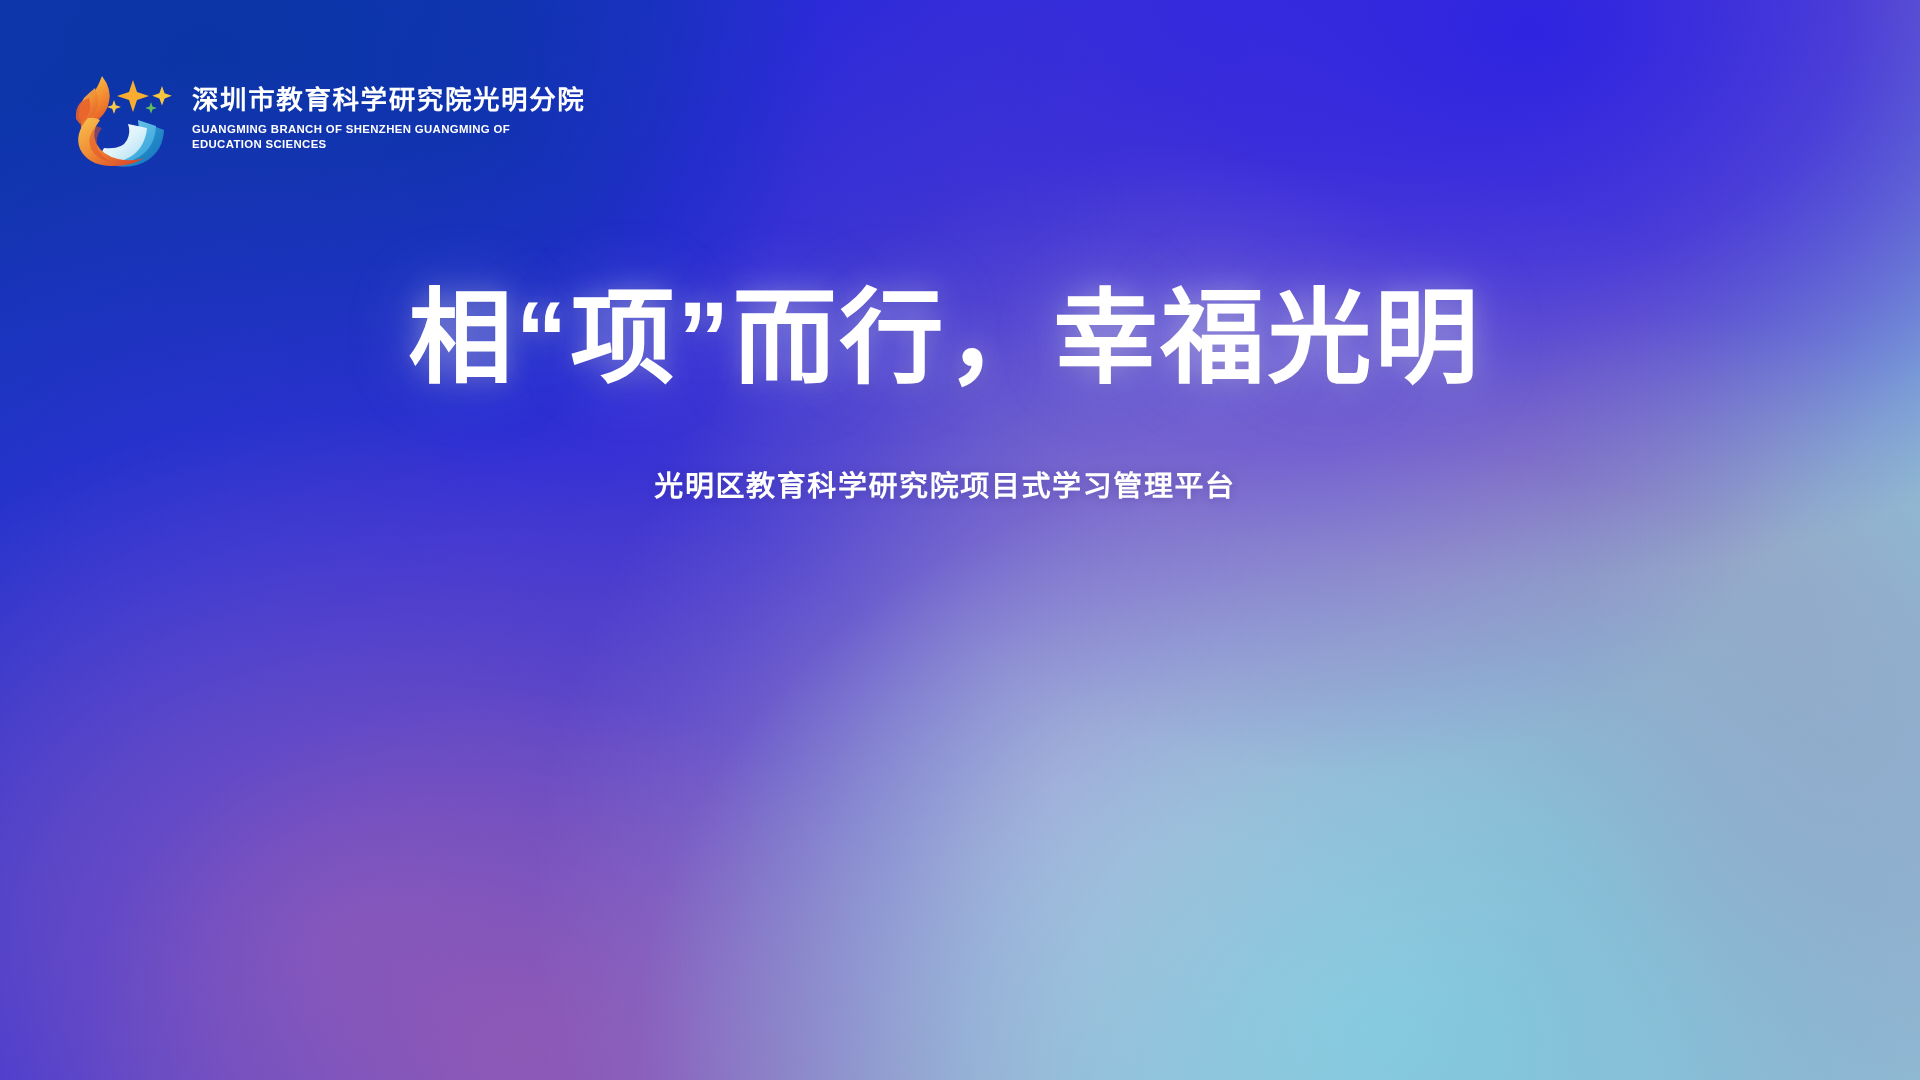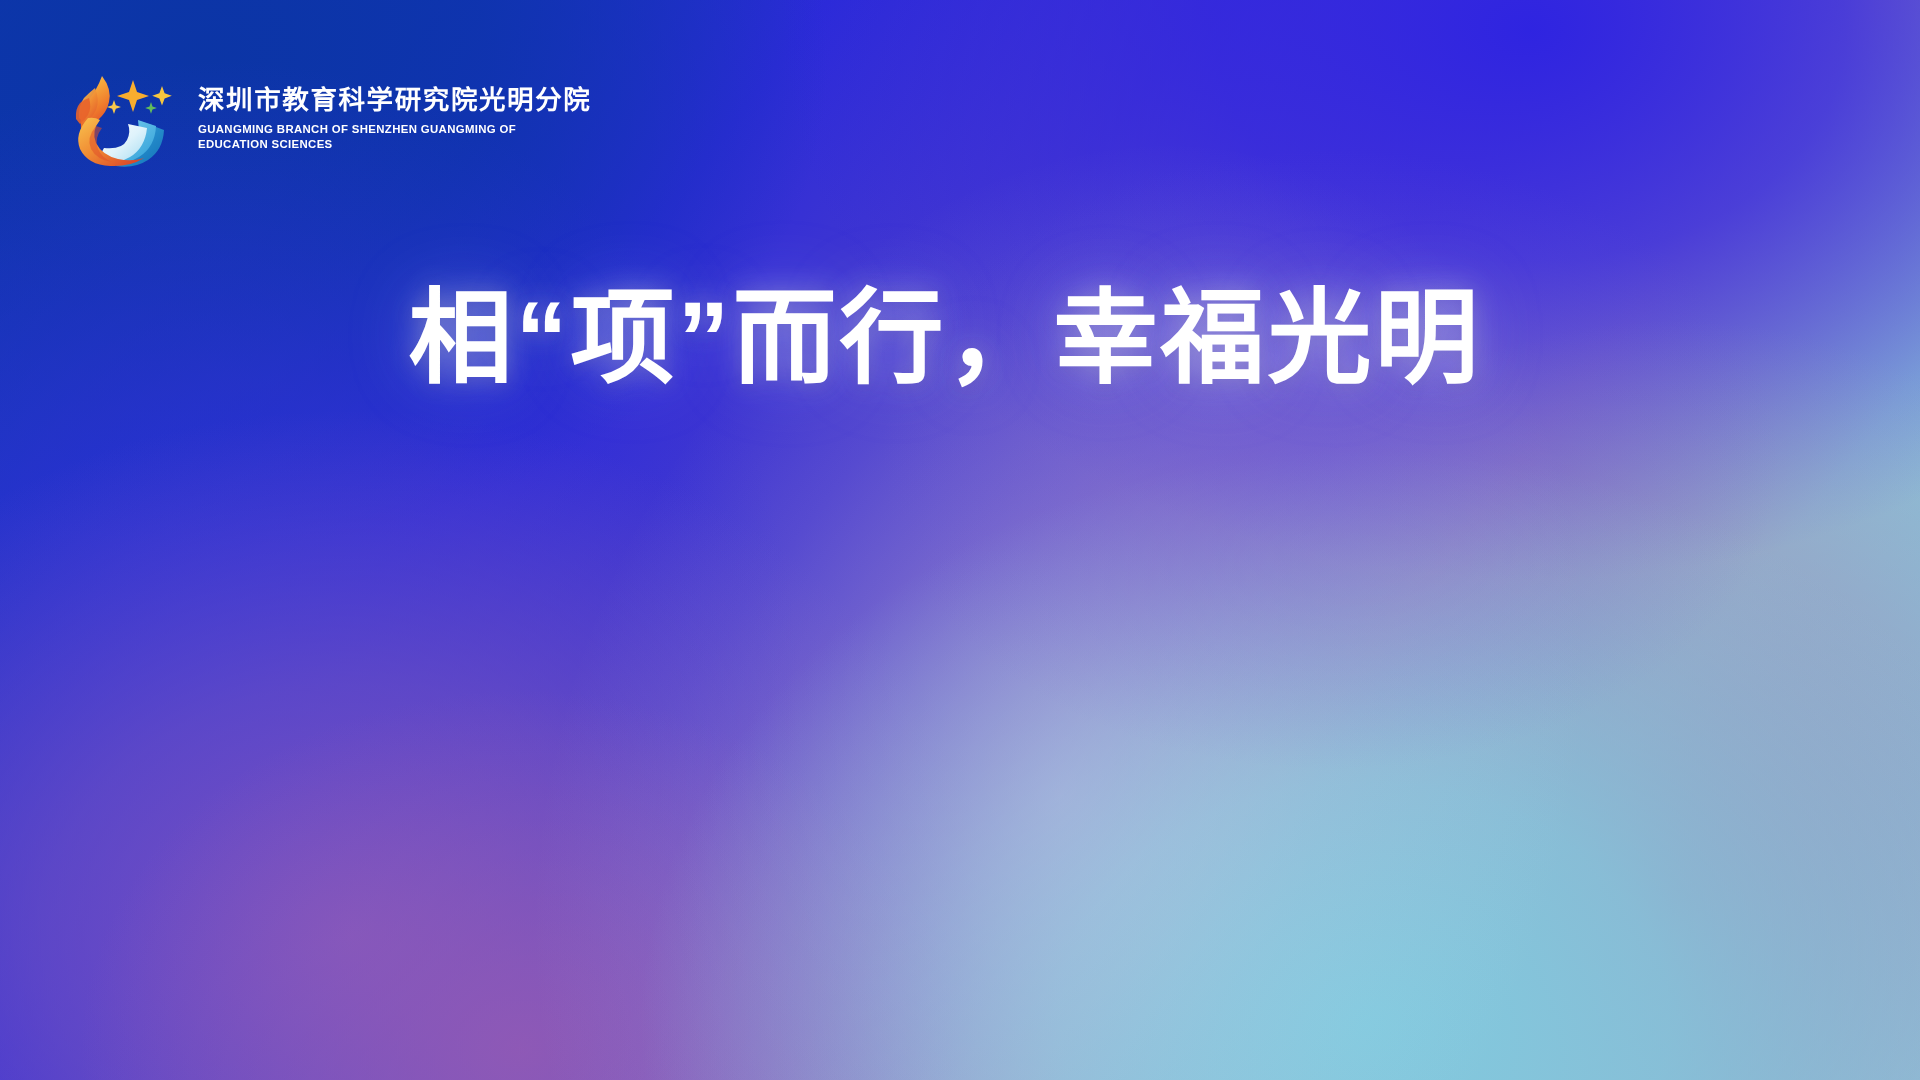--- a/index.html
+++ b/index.html
@@ -100,21 +100,21 @@
     background:radial-gradient(closest-side, rgba(110,92,215,0.45) 0%, rgba(110,92,215,0.18) 55%, rgba(110,92,215,0) 100%);
   }
 
   
   #brand {
     position:absolute;
     left:52px;
     top:62px;
     display:flex;
     align-items:center;
-    gap:24px;
+    gap:18px;
     z-index:10;
   }
 
   #brand-mark { width:122px; height:108px; display:block; flex:0 0 auto; }
 
   #brand-text { display:flex; flex-direction:column; justify-content:center; padding-top:4px; }
 
   #brand-cn {
     color:#ffffff;
     font-size:26.5px;
@@ -241,15 +241,16 @@
     </svg>
 
     <div id="brand-text">
       <div id="brand-cn">深圳市教育科学研究院光明分院</div>
       <div id="brand-en">GUANGMING BRANCH OF SHENZHEN GUANGMING OF EDUCATION SCIENCES</div>
     </div>
   </div>
 
   <div id="hero">
     <h1 id="hero-title">相“项”而行，幸福光明</h1>
+    <div id="hero-sub">光明区教育科学研究院项目式学习管理平台</div>
   </div>
 
 </div>
 
 </body></html>

